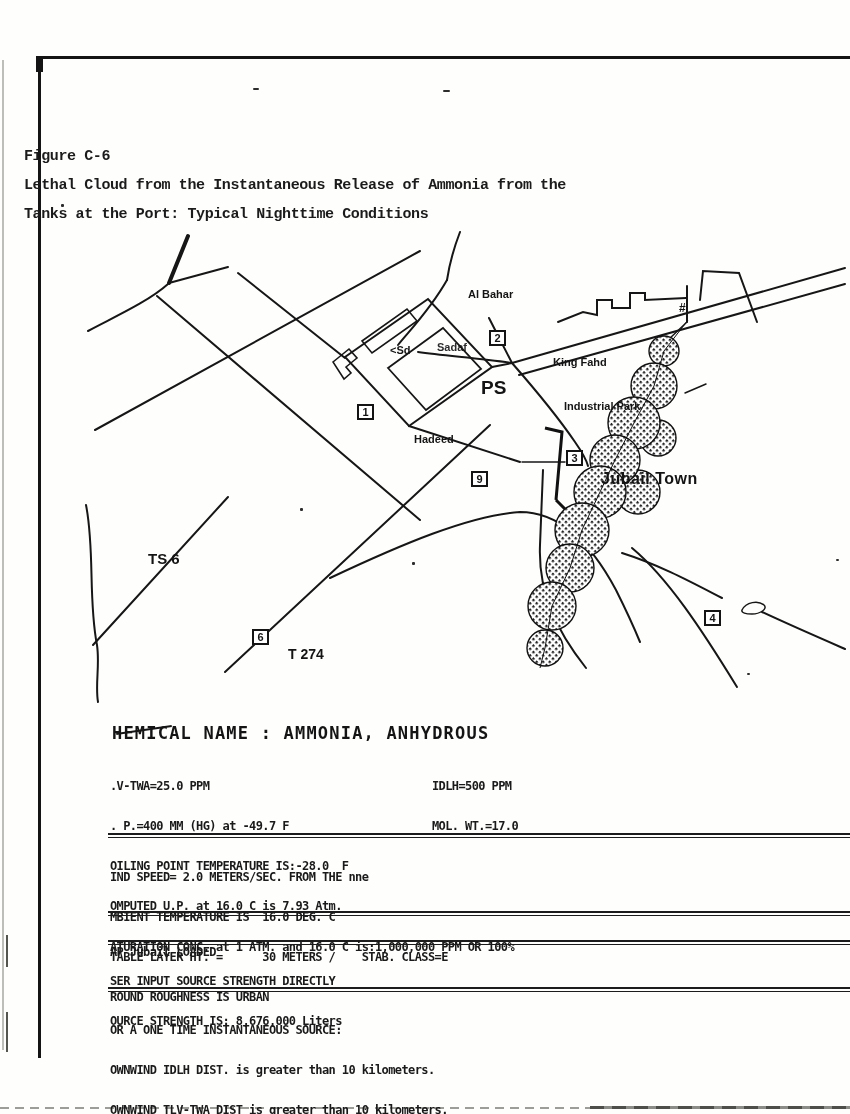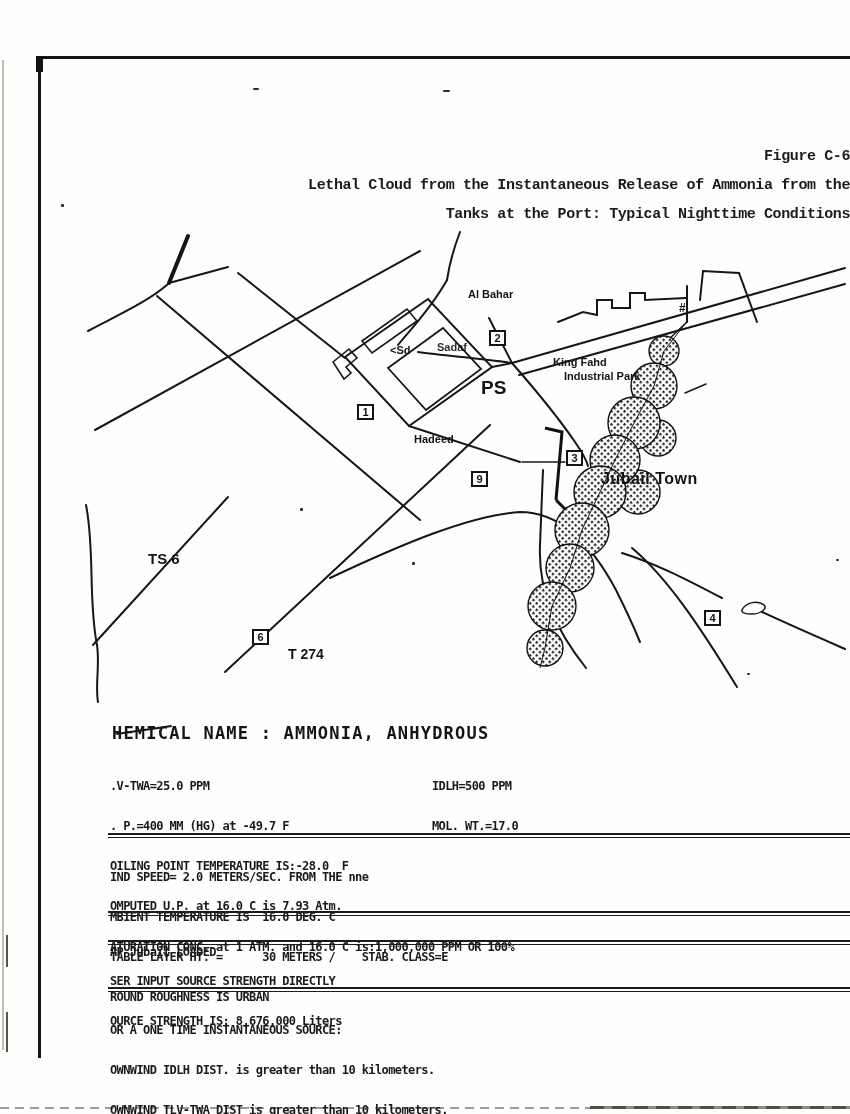--- a/index.html
+++ b/index.html
@@ -14,21 +14,21 @@
   .corner-blob{position:absolute; left:36px; top:56px; width:7px; height:16px; background:#141414;}
   .edge-line{position:absolute; left:2px; top:60px; width:2px; height:990px; background:#9a9a96; opacity:.65;}
   .bottom-artifact{position:absolute; left:0; top:1107px; width:850px; height:2px;
     background:repeating-linear-gradient(90deg,#9c9c98 0 9px, transparent 9px 15px);}
   .bottom-artifact-dark{position:absolute; left:590px; top:1106px; width:260px; height:3px;
     background:repeating-linear-gradient(90deg,#4d4d4a 0 14px, #8b8b88 14px 22px);}
   .speck{position:absolute; background:#2c2c2c; border-radius:1px;}
 
   
   .fig-title{
-    position:absolute; left:24px; top:150px; width:826px; text-align:right;
+    position:absolute; left:24px; top:150px; width:826px; text-align:left;
     font-family:"Liberation Mono", monospace; font-weight:bold;
     font-size:15px; line-height:14.6px; letter-spacing:-0.4px; color:#1b1b1b;
     white-space:pre;
   }
 
   
   .map-svg{position:absolute; left:0; top:218px; width:850px; height:500px;}
   .map-label{
     position:absolute; font-family:"Liberation Sans", sans-serif; font-weight:bold;
     color:#141414; white-space:nowrap; line-height:1;
@@ -145,21 +145,21 @@
       <circle cx="545" cy="648" r="18"></circle>
     </g>
     <polyline points="688,320 664,351 654,386 634,423 615,460 600,492 582,530 570,568 552,606 545,648 540,668" fill="none" stroke="#111" stroke-width="1"></polyline>
   </svg>
 
   <div class="map-label" style="left:468px;top:289px;font-size:11px;">Al Bahar</div>
   <div class="map-label" style="left:390px;top:345px;font-size:11px;">&lt;Sd</div>
   <div class="map-label" style="left:437px;top:342px;font-size:11px;opacity:.9;">Sadaf</div>
   <div class="map-label" style="left:481px;top:378px;font-size:19px;">PS</div>
   <div class="map-label" style="left:553px;top:357px;font-size:11px;">King Fahd</div>
-  <div class="map-label" style="left:564px;top:371px;font-size:11px;">Industrial Park</div>
+  <div class="map-label" style="left:564px;top:401px;font-size:11px;">Industrial Park</div>
   <div class="map-label" style="left:414px;top:434px;font-size:11px;">Hadeed</div>
   <div class="map-label" style="left:601px;top:471px;font-size:16px;letter-spacing:.5px;">Jubail Town</div>
   <div class="map-label" style="left:148px;top:551px;font-size:15px;">TS 6</div>
   <div class="map-label" style="left:288px;top:647px;font-size:14px;">T 274</div>
   <div class="map-label" style="left:679px;top:302px;font-size:12px;">#</div>
 
   <div class="zone-marker" style="left:357px;top:404px;">1</div>
   <div class="zone-marker" style="left:489px;top:330px;">2</div>
   <div class="zone-marker" style="left:566px;top:450px;">3</div>
   <div class="zone-marker" style="left:704px;top:610px;">4</div>

